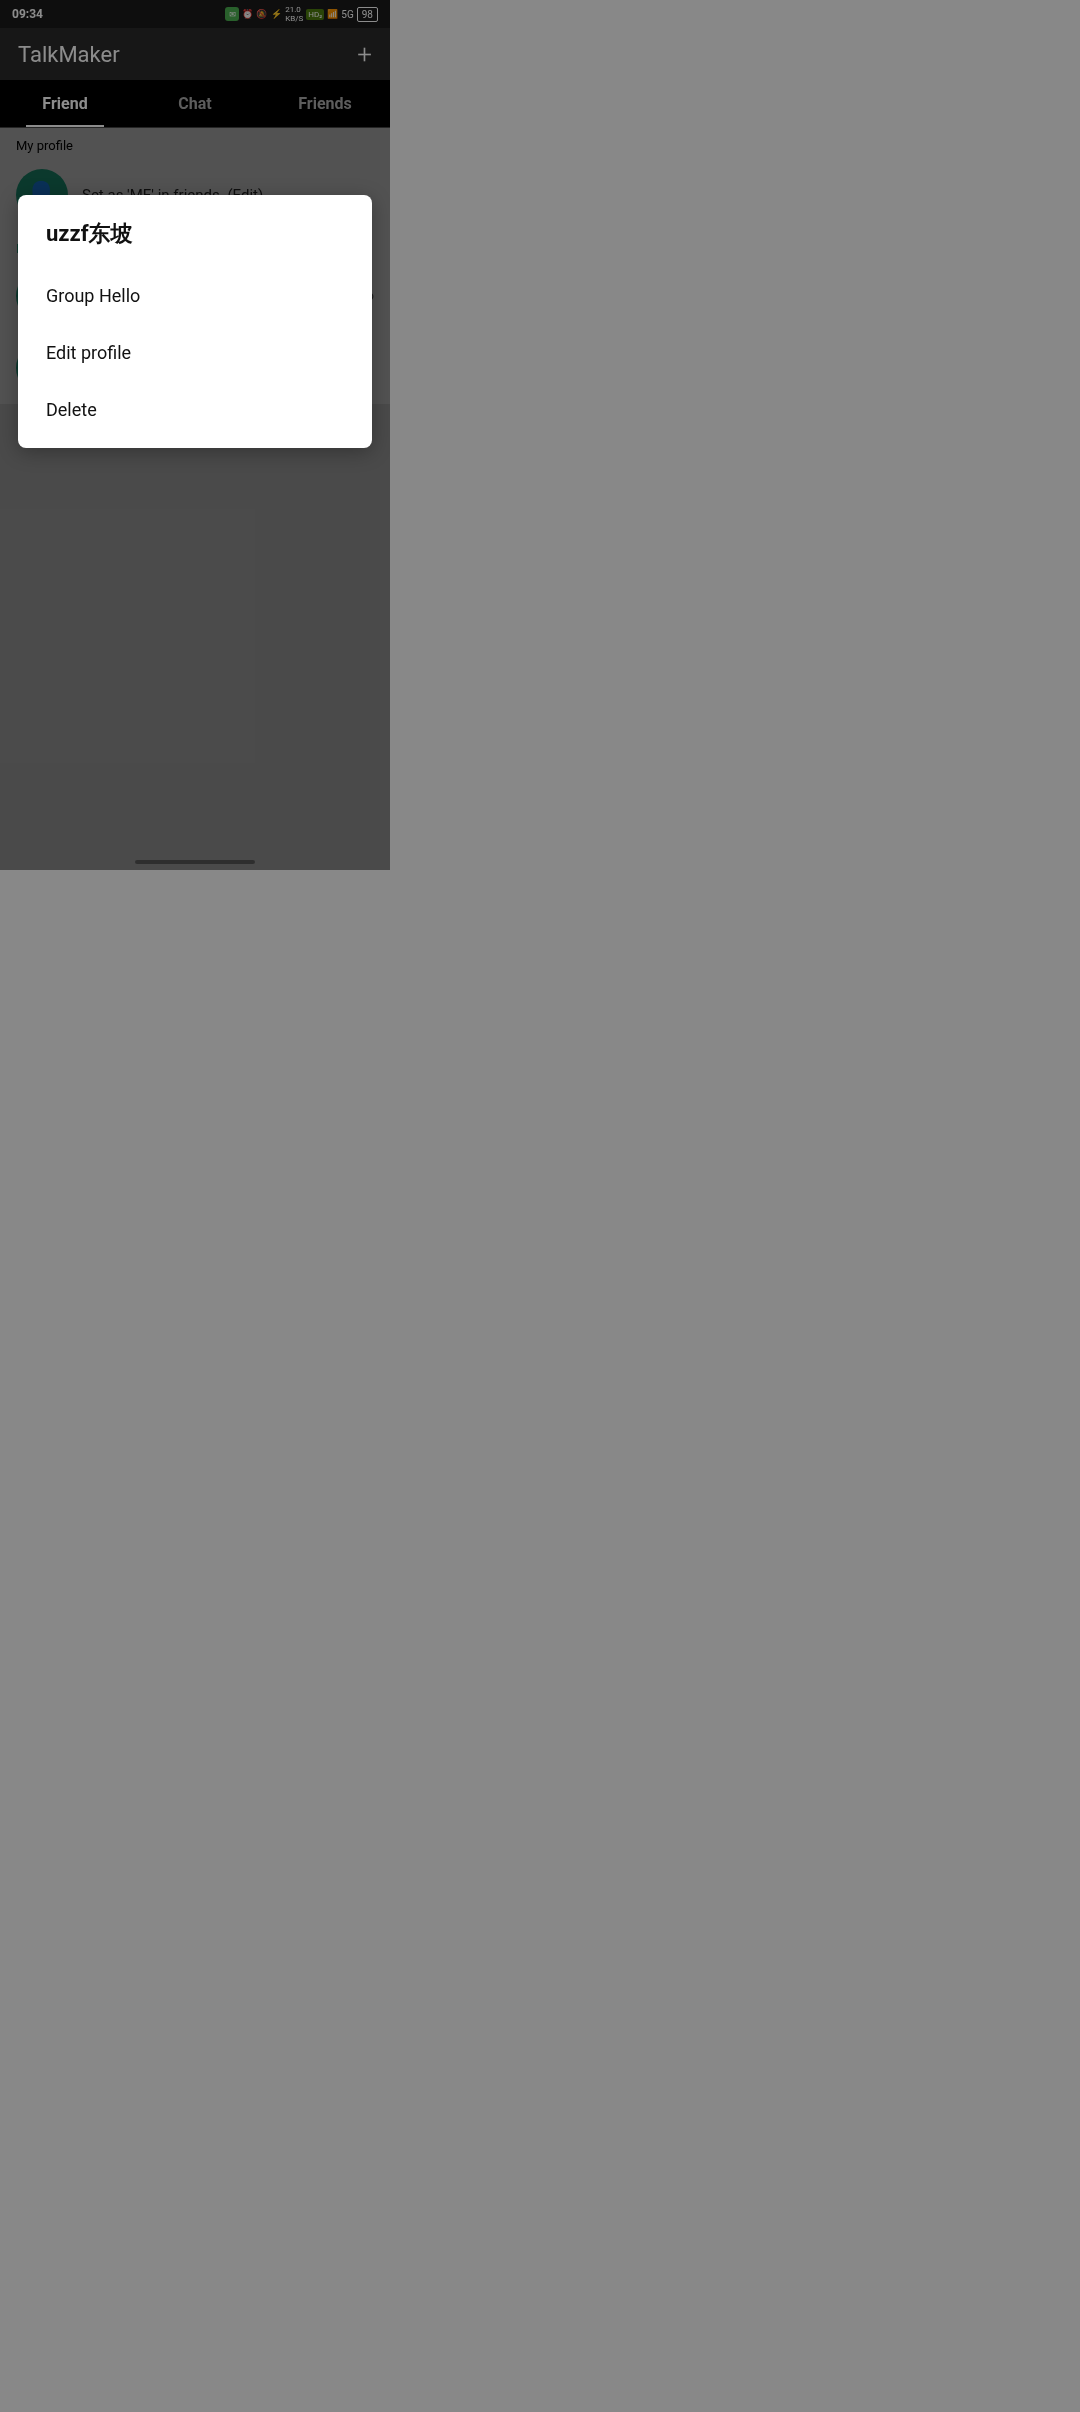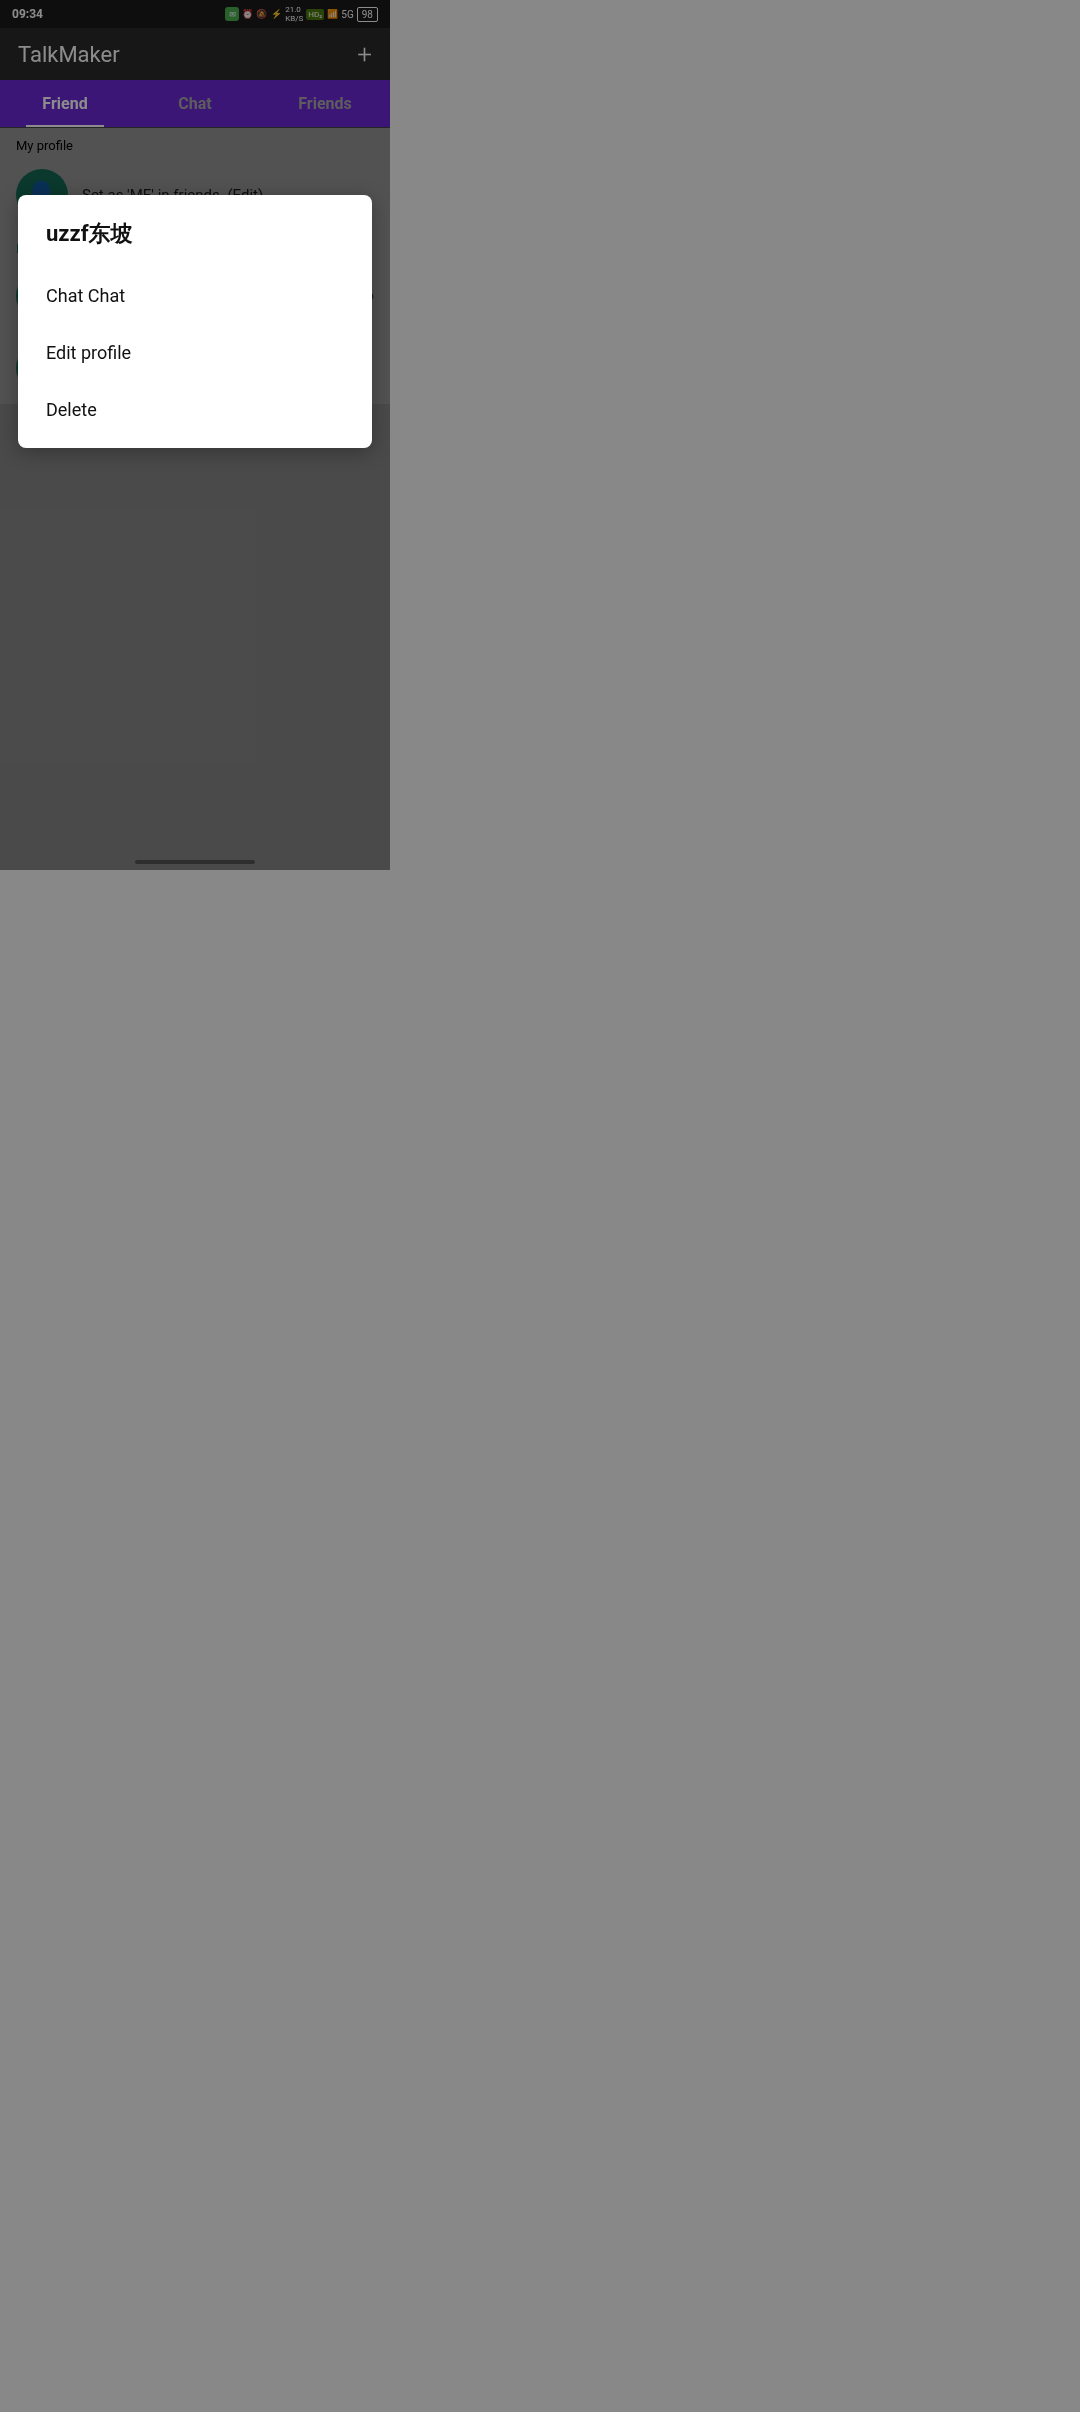--- a/index.html
+++ b/index.html
@@ -70,21 +70,21 @@
     .add-button {
       color: white;
       font-size: 26px;
       font-weight: 300;
       cursor: pointer;
       line-height: 1;
     }
 
     
     .tab-bar {
-      background: #6d28d9;
+      background: #000000;
       display: flex;
       border-bottom: 1px solid #444;
     }
 
     .tab-item {
       flex: 1;
       text-align: center;
       padding: 14px 0;
       color: #aaa;
       font-size: 16px;
@@ -286,21 +286,21 @@
     </div>
     <span class="friend-text">uzzf东坡</span>
   </div>
 </div>
 
 <div class="overlay"></div>
 
 <div class="context-menu">
   <div class="context-menu-title">uzzf东坡</div>
   <div class="context-menu-item">
-    <span>Chat Chat</span>
+    <span>Group Hello</span>
   </div>
   <div class="context-menu-item">
     <span>Edit profile</span>
   </div>
   <div class="context-menu-item">
     <span>Delete</span>
   </div>
 </div>
 
 <div class="home-indicator"></div>

